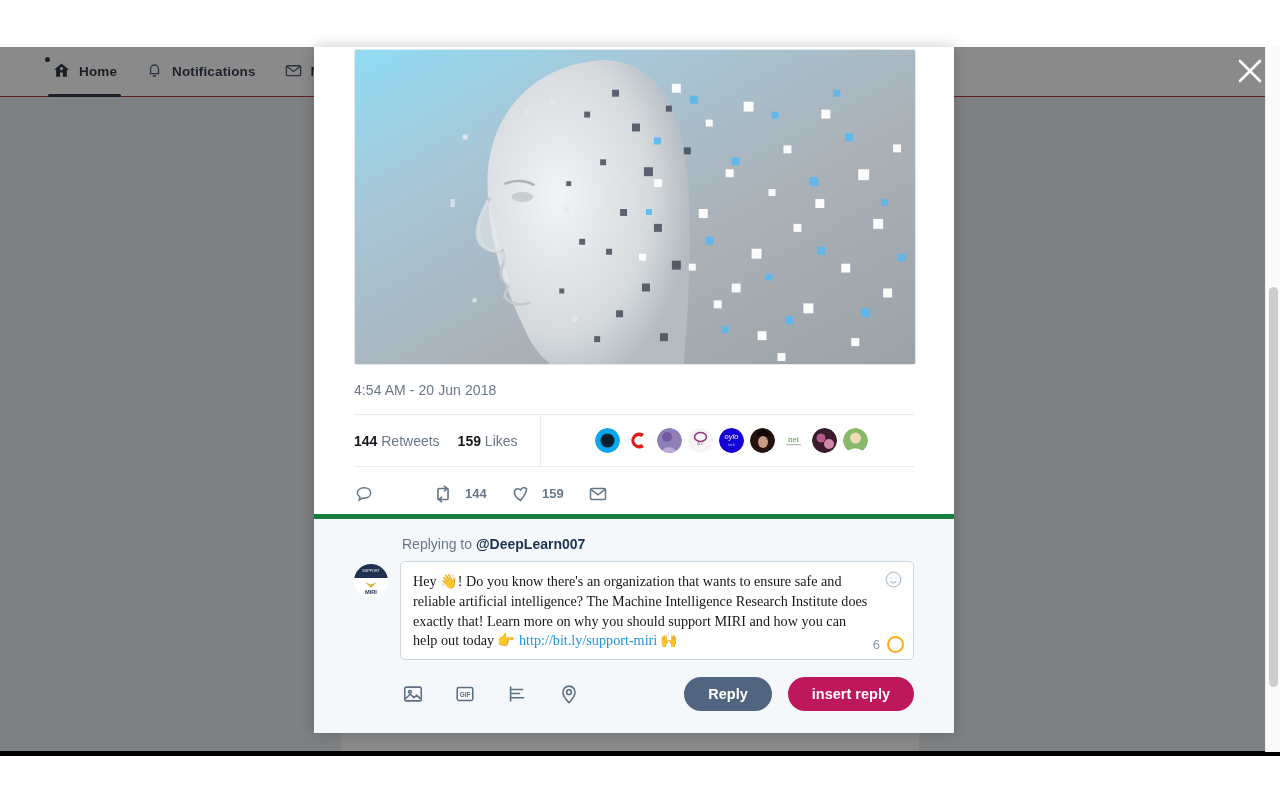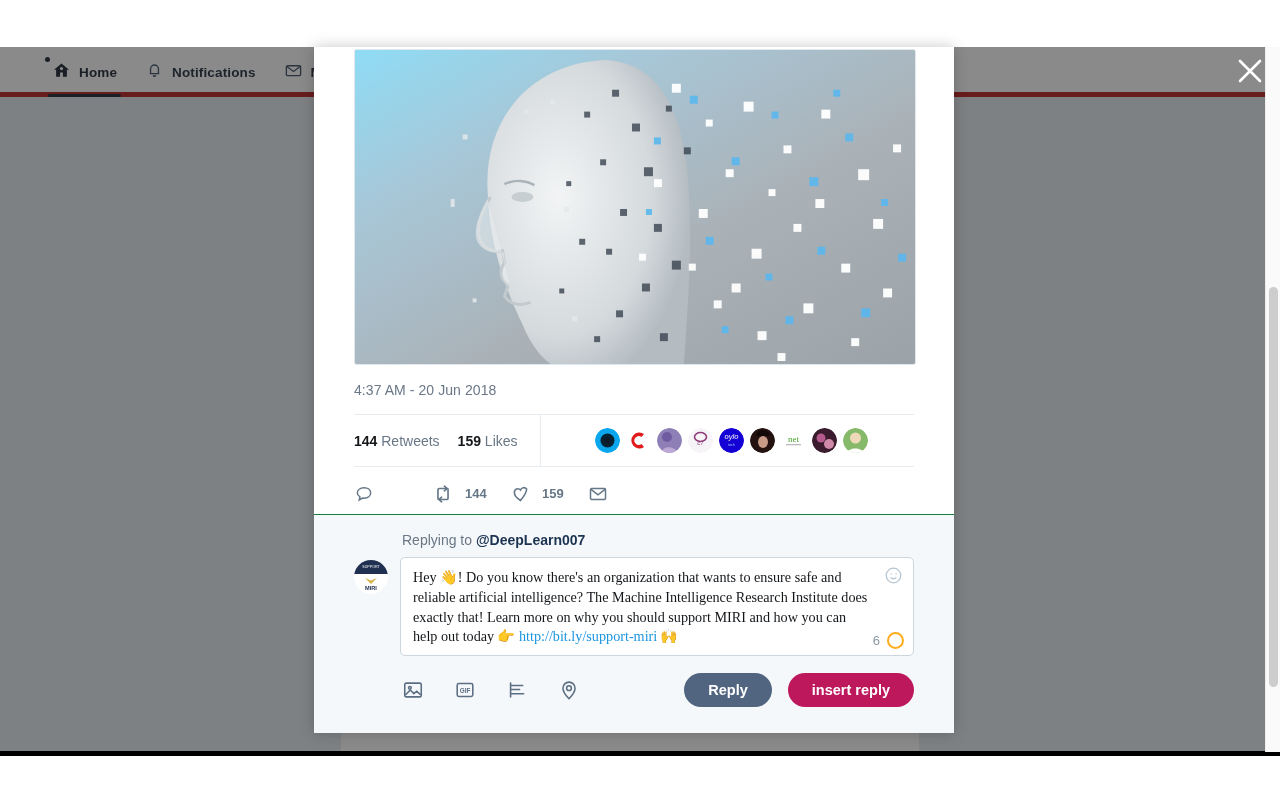--- a/index.html
+++ b/index.html
@@ -12,22 +12,22 @@
 
   #root { position: relative; width: 1280px; height: 800px; background:#ffffff; }
 
   
   .page-wrap {
     position: absolute; left: 0; top: 47px; width: 1280px; height: 705px;
     background: #e6ecf0; overflow: hidden;
   }
   .navbar {
     position: absolute; left: 0; top: 0; width: 1280px; height: 50px;
-    background: #ffffff; border-bottom: 5px solid #b91c1c;
-    display: flex; 
+    background: #ffffff; border-bottom: 1px solid #b91c1c;
+    display: flex; align-items: center;
   }
   .nav-left { display: flex; align-items: center; margin-left: 38px; height: 50px; }
   .nav-item {
     display: flex; align-items: center; gap: 8px;
     height: 50px; padding: 0 14px; position: relative;
     color: #1c2938; font-size: 13.5px; font-weight: bold; letter-spacing: .01em;
   }
   .nav-item.active { color: #16202c; }
   .nav-item.active::after {
     content:""; position:absolute; left:10px; right:10px; bottom:0; height:3px;
@@ -113,21 +113,21 @@
     display:flex; align-items:center; gap:11px; color:#667788;
     font-size:13px; font-weight:bold;
   }
   .action.a1 { width:78px; }
   .action.a2 { width:78px; }
   .action.a3 { width:78px; }
 
   
   .composer {
     position:absolute; left:0; right:0; bottom:0; height:219px;
-    background:#f5f8fa; border-top:1px solid #15803d; padding: 17px 40px 0 40px;
+    background:#f5f8fa; border-top:5px solid #15803d; padding: 17px 40px 0 40px;
   }
   .replying {
     font-size:14px; color:#697787; margin-left:48px; margin-bottom:9px;
   }
   .replying b { color:#1b3350; font-weight:bold; }
   .composer-row { display:flex; gap:12px; }
   .avatar-composer { width:34px; height:34px; border-radius:50%; overflow:hidden; flex:none; margin-top:3px;}
   .textbox {
     flex:1; min-height:93px; background:#fff; border:1px solid #ccd6dd;
     border-radius:5px; padding:10px 40px 8px 12px; position:relative;
@@ -339,21 +339,21 @@
               <rect x="218" y="268" width="5" height="5"></rect>
                 <rect x="170" y="60" width="4" height="4"></rect>
               <rect x="108" y="85" width="5" height="5"></rect>
                 <rect x="96" y="150" width="4" height="8"></rect>
               <rect x="118" y="250" width="4" height="4"></rect>
             </g>
           </g>
         </svg>
       </div>
 
-      <div class="timestamp">4:37 AM - 20 Jun 2018</div>
+      <div class="timestamp">4:54 AM - 20 Jun 2018</div>
 
       <div class="stats-row">
         <div class="stats-counts">
           <span class="stat">
             <b>144</b>
             <span>Retweets</span>
           </span>
           <span class="stat">
             <b>159</b>
             <span>Likes</span>

